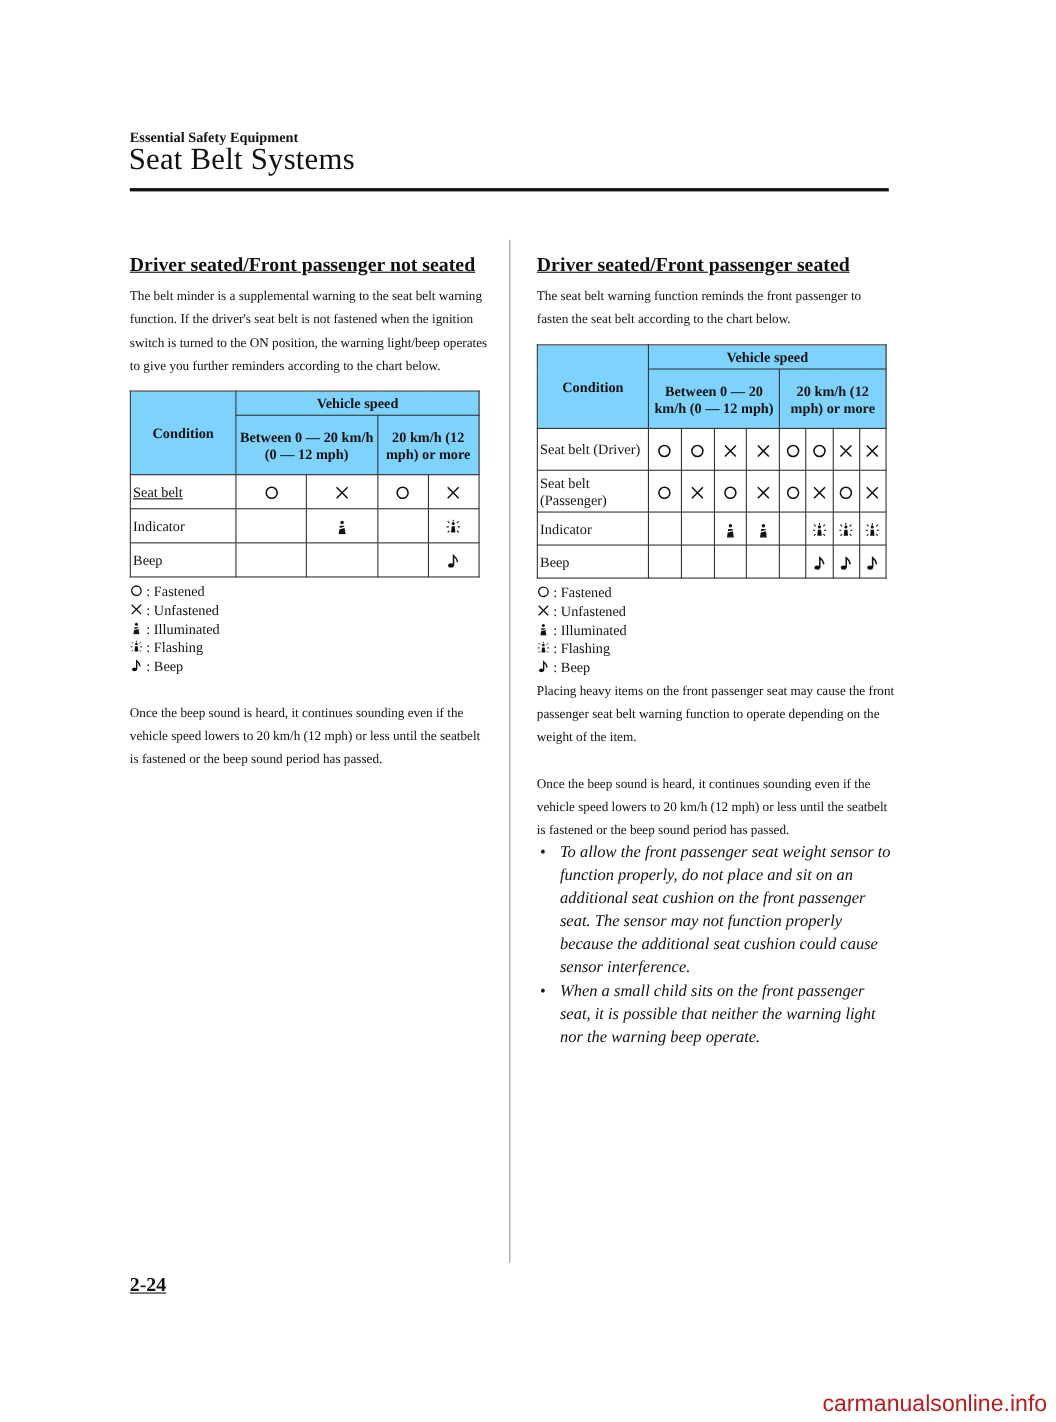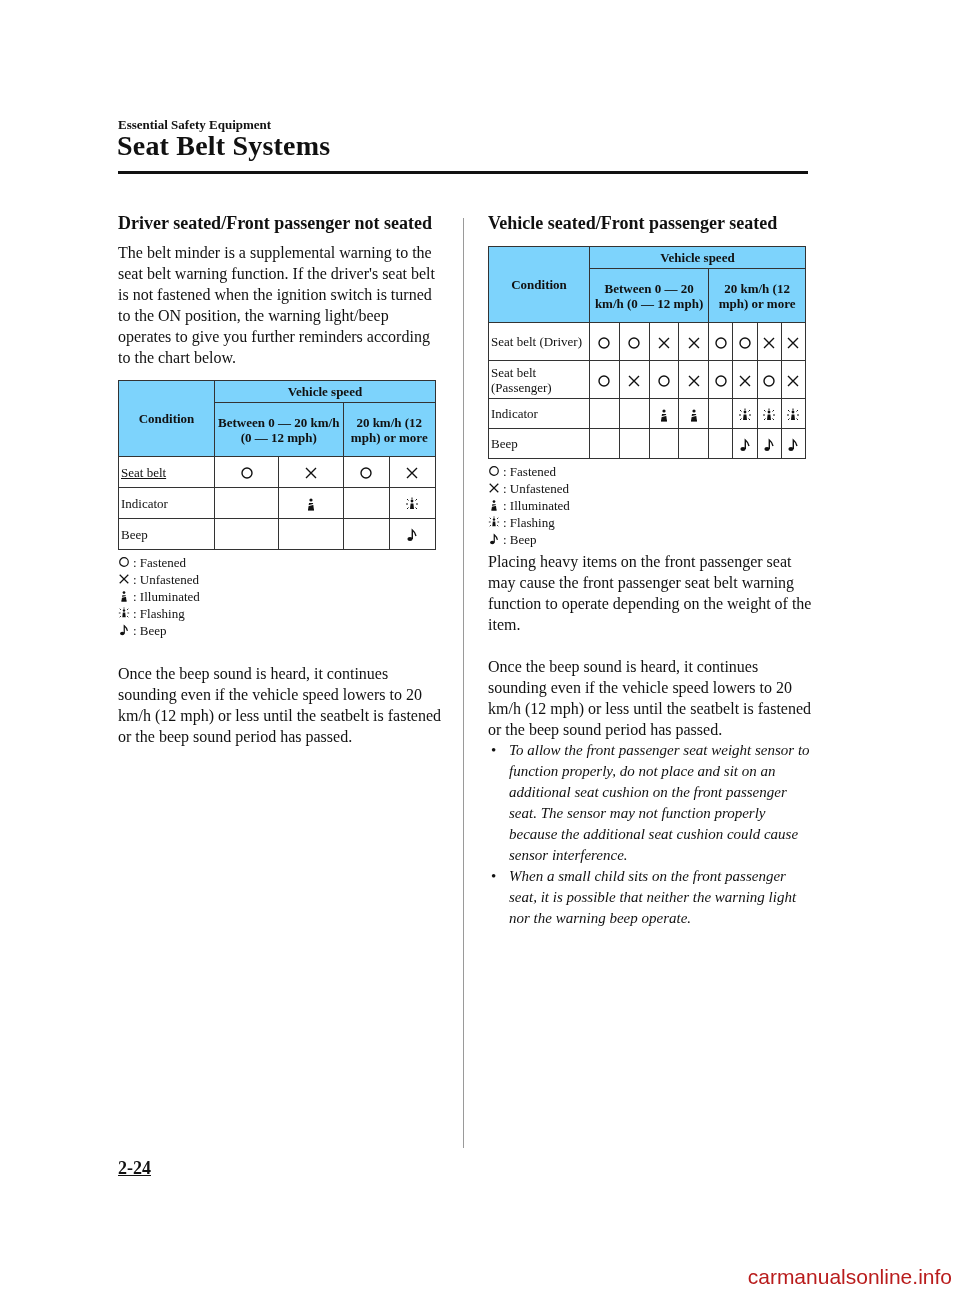--- a/index.html
+++ b/index.html
@@ -1,26 +1,26 @@
 <!DOCTYPE html>
 <html><head>
 <meta charset="utf-8">
 <style>
   html, body { margin: 0; padding: 0; background: #ffffff; }
   body { width: 960px; height: 1293px; position: relative; overflow: hidden;
          font-family: "Liberation Serif", "DejaVu Serif", serif; color: #111; }
   .section-label { position: absolute; left: 118px; top: 117px; font-size: 13px; font-weight: bold; }
-  .page-title { position: absolute; left: 117px; top: 130px; font-size: 28px; font-weight: bold; letter-spacing: 0.2px; }
+  .page-title { position: absolute; left: 117px; top: 130px; font-size: 28px; font-weight: normal; letter-spacing: 0.2px; }
   .title-rule { position: absolute; left: 118px; top: 171px; width: 690px; height: 3px; background: #111; }
   .col-divider { position: absolute; left: 463px; top: 218px; width: 1px; height: 930px; background: #9a9a9a; }
   .col { position: absolute; width: 325px; }
   .col-left { left: 118px; top: 212px; }
   .col-right { left: 488px; top: 212px; }
-  h3.sub { margin: 0 0 8px 0; font-size: 18px; font-weight: bold; line-height: 22px; }
-  p.body { margin: 0; font-size: 16px; line-height: 21px; }
+  h3.sub { margin: 17px 0 8px 0; font-size: 18px; font-weight: bold; text-decoration: underline; line-height: 22px; }
+  p.body { margin: 0; font-size: 12px; line-height: 21px; }
   table.chart { border-collapse: collapse; width: 318px; margin-top: 12px; font-size: 13px; }
   table.chart td, table.chart th { border: 1px solid #333; padding: 0; text-align: center; }
   table.chart th { background: #7dd3fc; font-weight: bold; line-height: 15px; }
   table.chart td.rowlabel { text-align: left; padding-left: 2px; font-size: 13px; line-height: 15px; }
   .sym { display: inline-block; width: 14px; height: 14px; vertical-align: middle; }
   .legend { margin-top: 4px; font-size: 13px; line-height: 17px; }
   .legend .sym { width: 12px; height: 12px; margin-right: 3px; vertical-align: -1px; }
   .note-title { font-style: italic; font-weight: bold; font-size: 18px; margin: 10px 0 2px 0; }
   ul.notes { margin: 0; padding: 0; list-style: none; }
   ul.notes li { position: relative; padding-left: 21px; font-style: italic; font-size: 15px; line-height: 21px; }
@@ -114,21 +114,22 @@
           </svg></span><span>: Flashing</span></div>
       <div><span class="sym "><svg viewBox="0 0 14 14">
             <ellipse cx="5" cy="11" rx="2.6" ry="2" fill="#111"></ellipse>
             <path d="M7.3 11 V2 Q10 4 11 8" stroke="#111" stroke-width="1.4" fill="none"></path>
           </svg></span><span>: Beep</span></div>
     </div>
   <p class="body" style="margin-top:24px">Once the beep sound is heard, it continues sounding even if the vehicle speed lowers to 20 km/h (12 mph) or less until the seatbelt is fastened or the beep sound period has passed.</p>
 </div>
 
 <div class="col col-right">
-  <h3 class="sub">Vehicle seated/Front passenger seated</h3>
+  <h3 class="sub">Driver seated/Front passenger seated</h3>
+  <p class="body">The seat belt warning function reminds the front passenger to fasten the seat belt according to the chart below.</p>
   <table class="chart">
     <tbody>
         <tr style="height:22px">
       <th rowspan="2" style="width:100px">Condition</th>
       <th colspan="8">Vehicle speed</th>
     </tr>
     <tr style="height:54px">
       <th colspan="4" style="padding:0 2px">Between 0 — 20 km/h (0 — 12 mph)</th>
       <th colspan="4" style="padding:0 2px">20 km/h (12 mph) or more</th>
     </tr>

